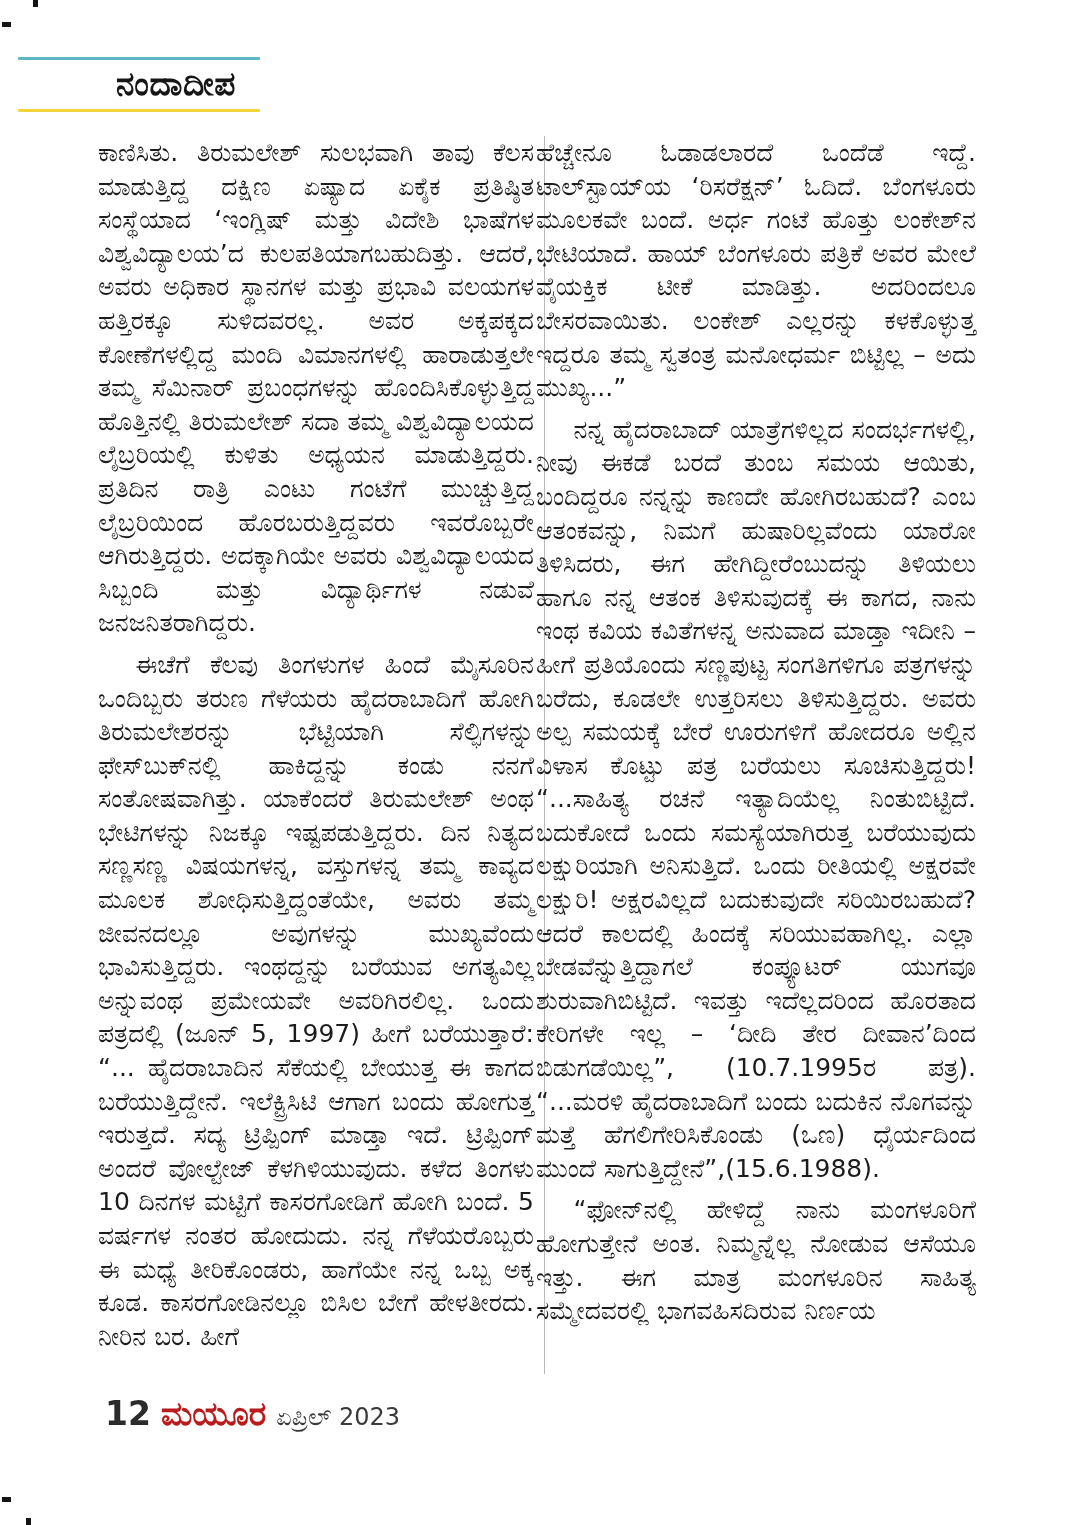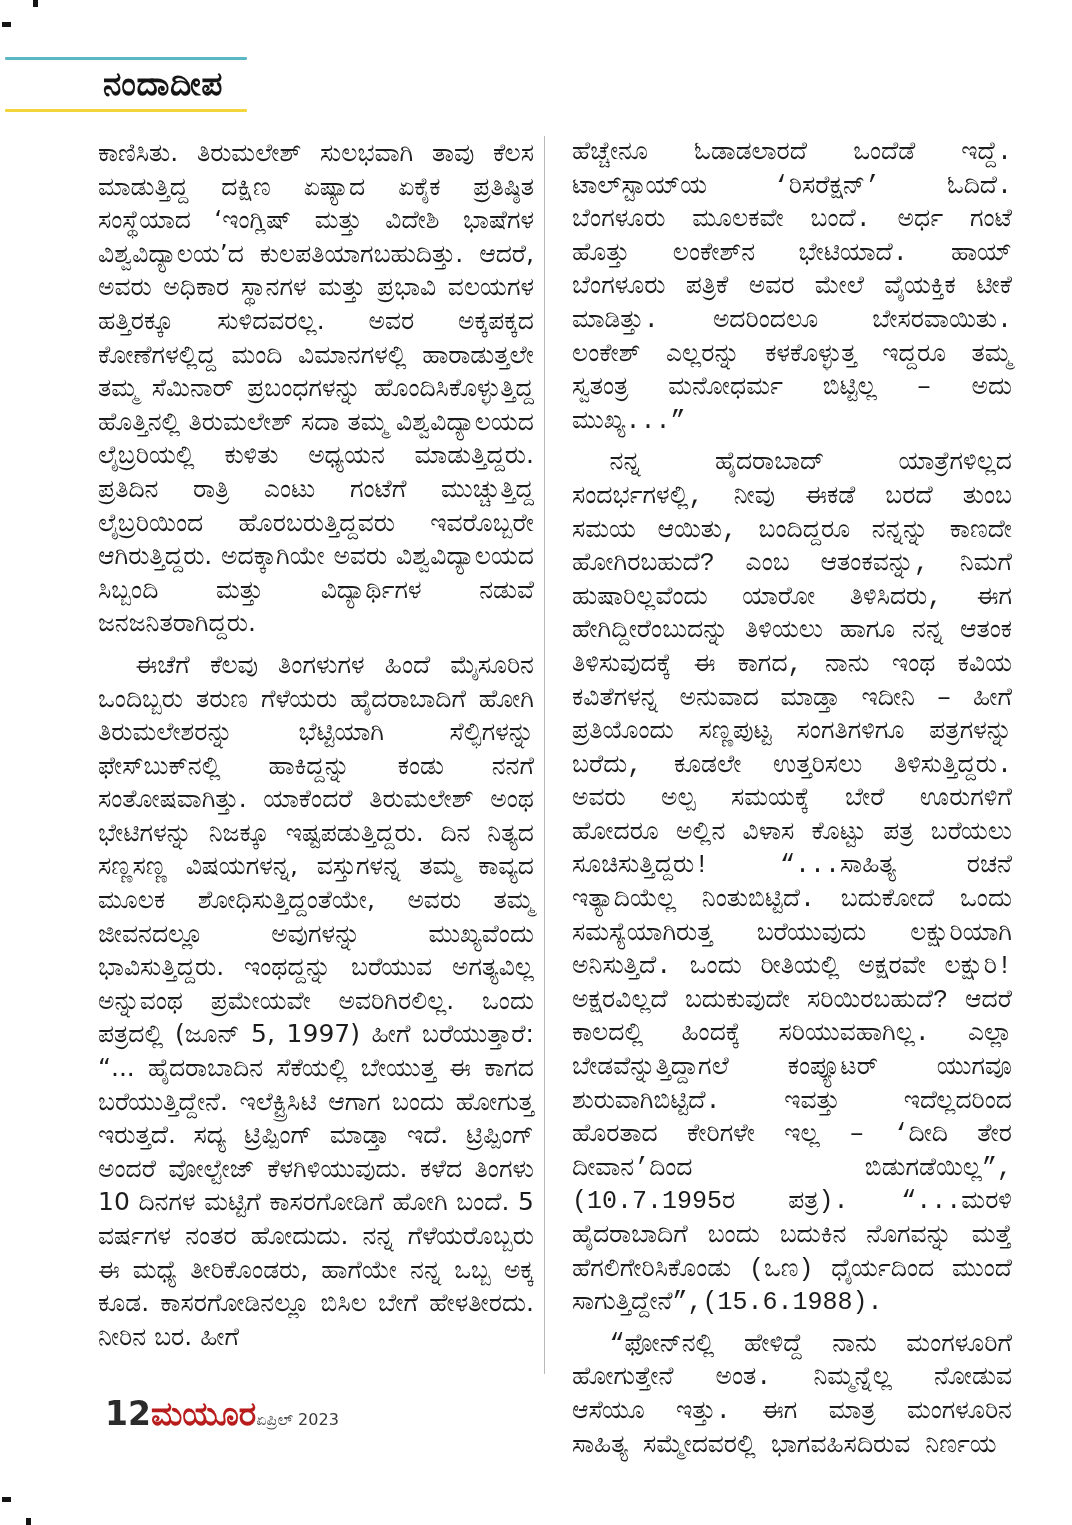--- a/index.html
+++ b/index.html
@@ -14,21 +14,21 @@
     margin: 0 auto;
   }
   
   .mark { position: absolute; background: #141414; }
   .mark.top-bar    { left: 33px;  top: 0;      width: 5px; height: 7px; }
   .mark.top-dash   { left: 2px;   top: 22px;   width: 9px; height: 5px; }
   .mark.bot-dash   { left: 2px;   top: 1497px; width: 9px; height: 5px; }
   .mark.bot-dot    { left: 26px;  top: 1518px; width: 5px; height: 7px; }
 
   
-  .header { position: absolute; left: 5px; top: 57px; width: 242px; }
+  .header { position: absolute; left: 18px; top: 57px; width: 242px; }
   .rule { height: 3px; width: 100%; border-radius: 1px; }
   .rule.teal   { background: #5cb7c5; }
   .rule.yellow { background: #f2d43c; margin-top: 49px; }
   .section-title {
     position: absolute;
     left: 98px; top: 7px;
     width: 170px;
     font-size: 33px;
     font-weight: bold;
     color: #161616;
@@ -47,35 +47,36 @@
   
   .column {
     position: absolute;
     top: 128px;
     font-size: 25px;
     line-height: 33.6px;
     color: #1c1c1c;
     text-align: justify;
   }
   .column.left  { left: 90px;  width: 452px; }
-  .column.right { left: 564px; width: 456px; font-family: Liberation Mono, monospace; }
+  .column.right { left: 528px; width: 456px; }
   .column p { margin: 8px; }
   .column p.indent { text-indent: 1.5em; }
 
   
   .footer {
     position: absolute;
     left: 105px; top: 1394px;
     display: flex;
     align-items: baseline;
+    gap: 10px;
     white-space: nowrap;
   }
   .page-number { font-size: 33px; font-weight: bold; color: #2b2b2b; }
   .magazine-logo { font-size: 33px; font-weight: bold; color: #b91c1c; }
-  .issue-date { font-size: 16px; color: #3a3a3a; }
+  .issue-date { font-size: 24px; color: #3a3a3a; }
 </style>
 </head>
 <body>
 
 <div class="page">
 
   <div class="mark top-bar"></div>
   <div class="mark top-dash"></div>
   <div class="mark bot-dash"></div>
   <div class="mark bot-dot"></div>

